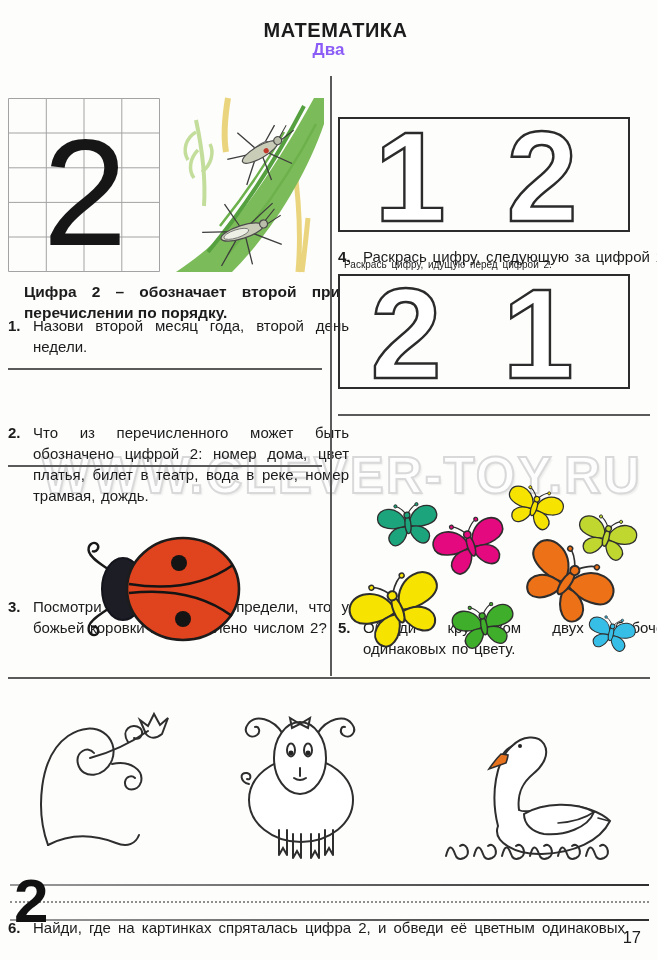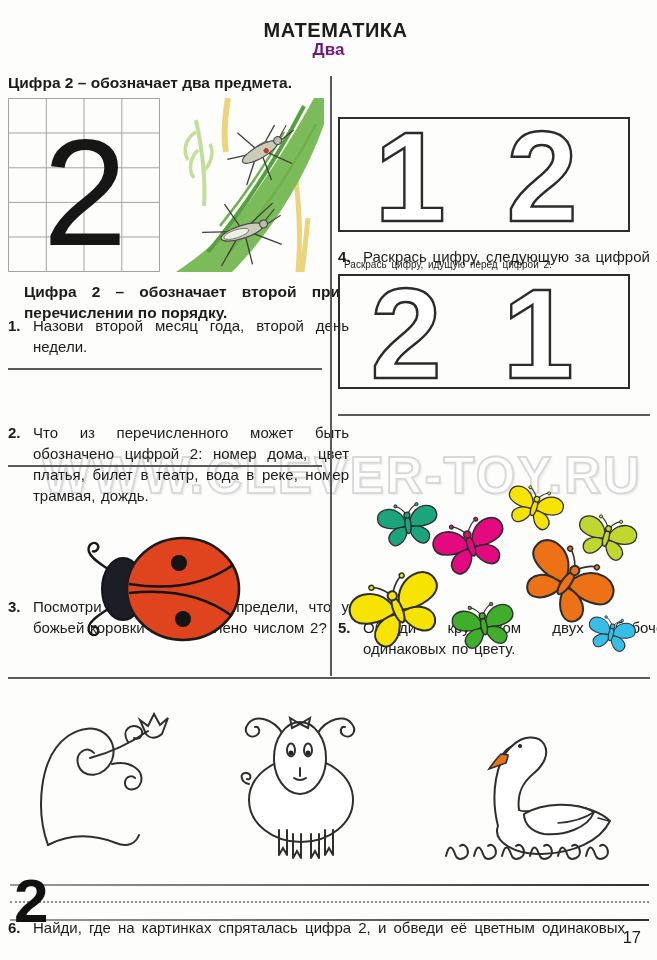--- a/index.html
+++ b/index.html
@@ -46,23 +46,22 @@
   svg{overflow:visible; z-index:2;}
 </style>
 </head>
 <body>
 
 <div class="page">
 
   <div class="watermark">WWW.CLEVER-TOY.RU</div>
 
   <h1 class="title">МАТЕМАТИКА</h1>
-  <h2 class="subtitle" style="color: #701a75;">Два</h2>
-
-  <p class="heading abs" style="left:8px; top:72px; width:316px;">Цифра 2 – обозначает два предмета.</p>
+  <h2 class="subtitle" style="color: #8b5cf6;">Два</h2>
+
 
   <svg class="abs" style="left:8px; top:98px;" width="152" height="174" viewBox="0 0 152 174">
     <g stroke="#a3a3a3" stroke-width="1">
       <path d="M0.5,0.5 H151.5 M0.5,35 H151.5 M0.5,69.8 H151.5 M0.5,104.4 H151.5 M0.5,139 H151.5 M0.5,173.5 H151.5"></path>
       <path d="M0.5,0.5 V173.5 M38.3,0.5 V173.5 M76,0.5 V173.5 M113.8,0.5 V173.5 M151.5,0.5 V173.5"></path>
     </g>
     <text x="77" y="147" text-anchor="middle" font-size="152" font-family="&quot;Liberation Sans&quot;,&quot;DejaVu Sans&quot;,sans-serif" fill="#161616">2</text>
   </svg>
 
   <svg class="abs" style="left:166px; top:98px;" width="158" height="174" viewBox="0 0 158 174">

